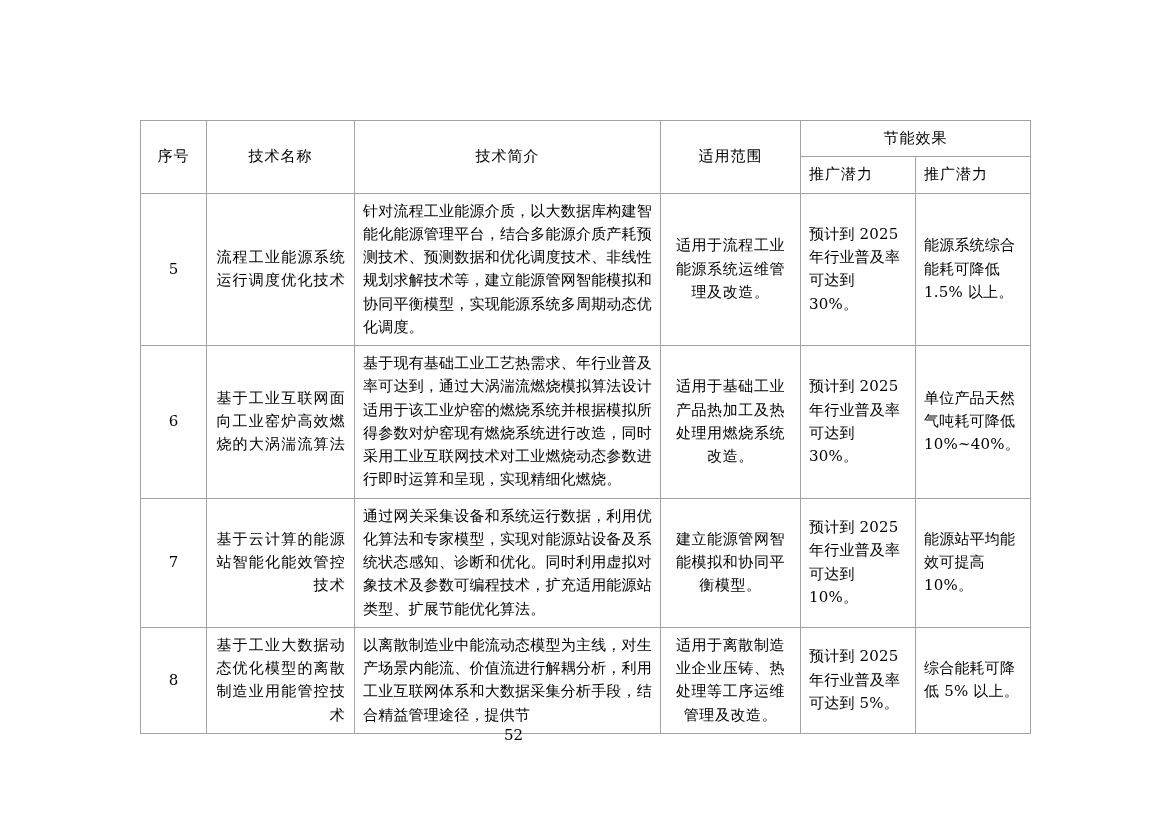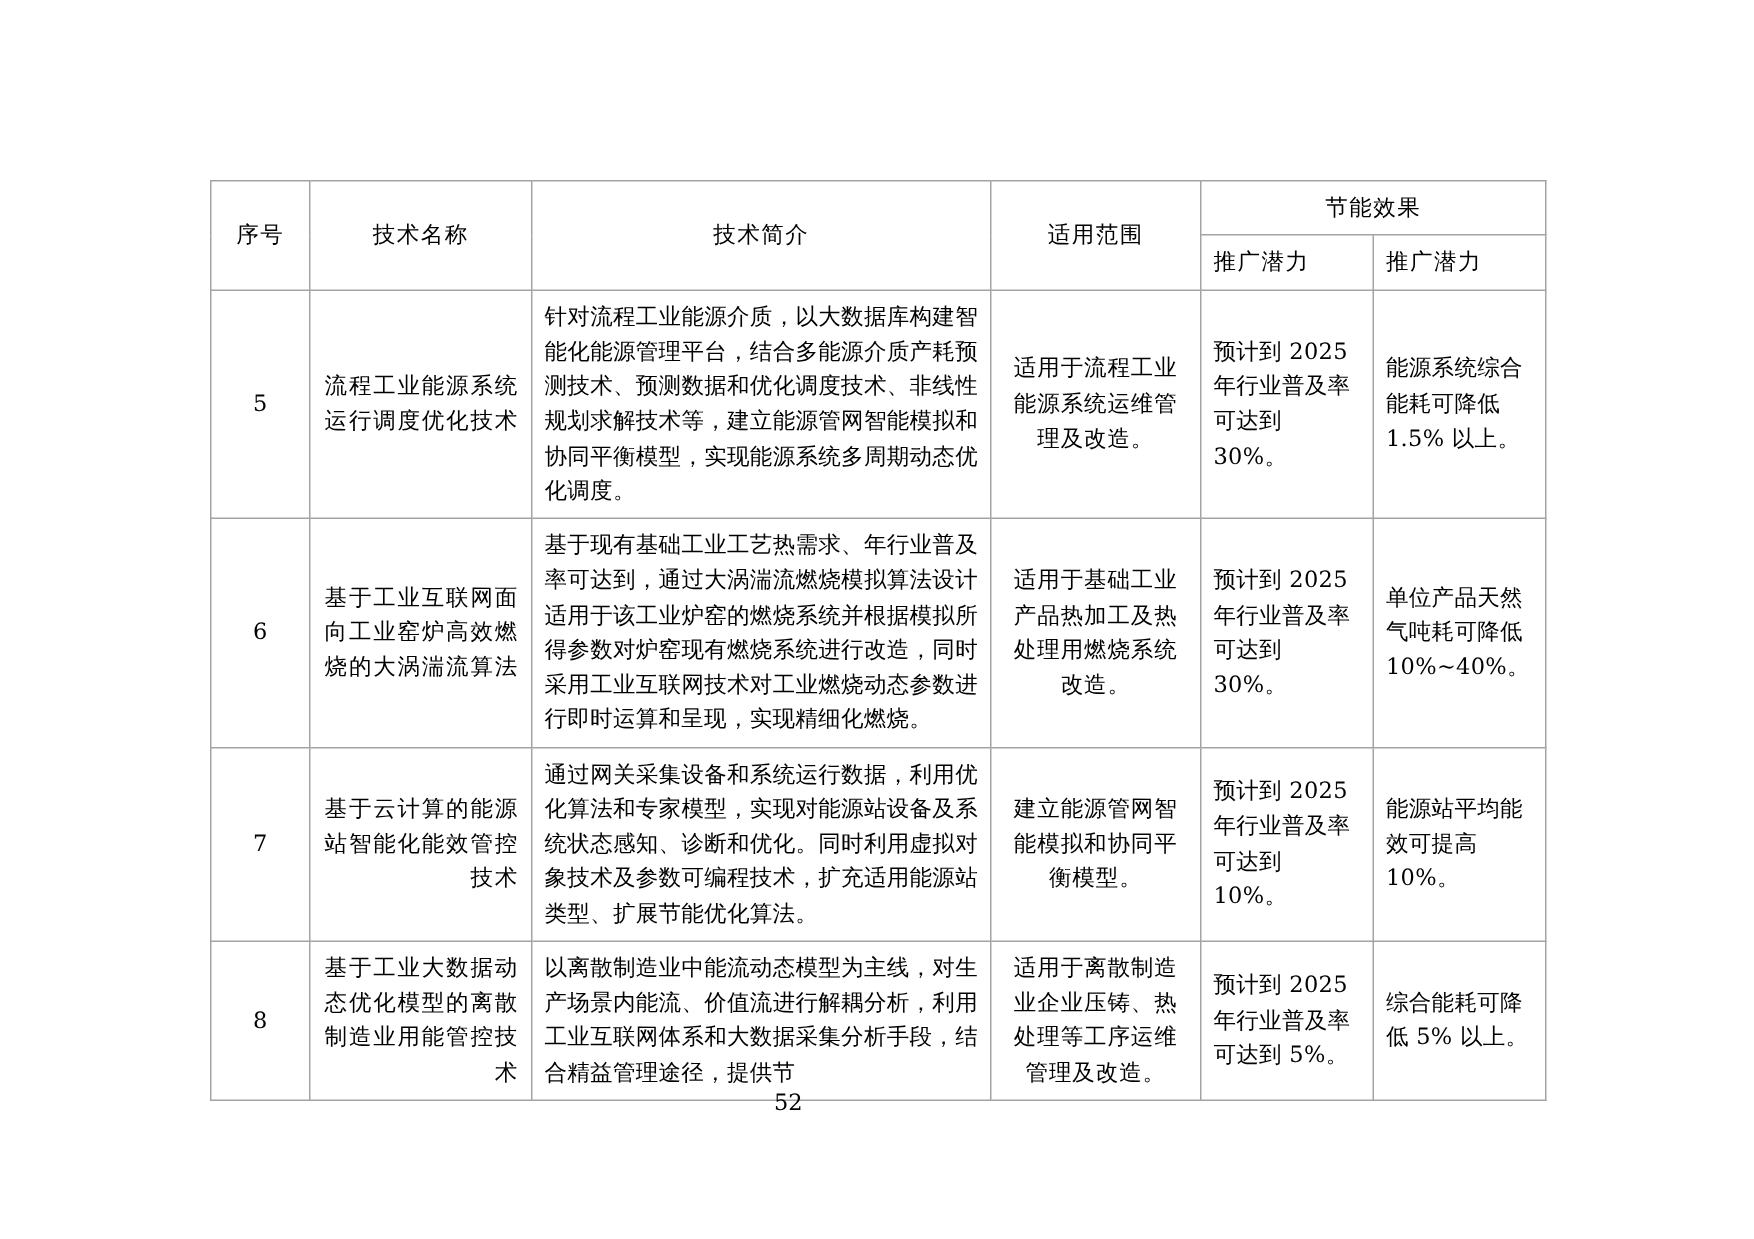--- a/index.html
+++ b/index.html
@@ -91,21 +91,21 @@
     font-size: 15px;
     letter-spacing: 0.2px;
   }
   td.cell-cap {
     text-align: left;
     font-size: 15px;
     letter-spacing: 0.2px;
   }
   .page-number {
     position: absolute;
-    left: 12px;
+    left: 0;
     top: 726px;
     width: 1027px;
     text-align: center;
     font-size: 15px;
     font-family: "DejaVu Serif", "Liberation Serif", serif;
   }
 </style>
 </head>
 <body>
 

